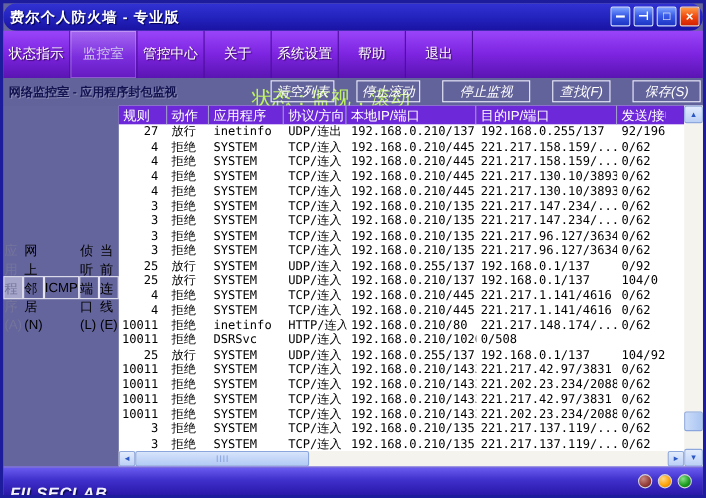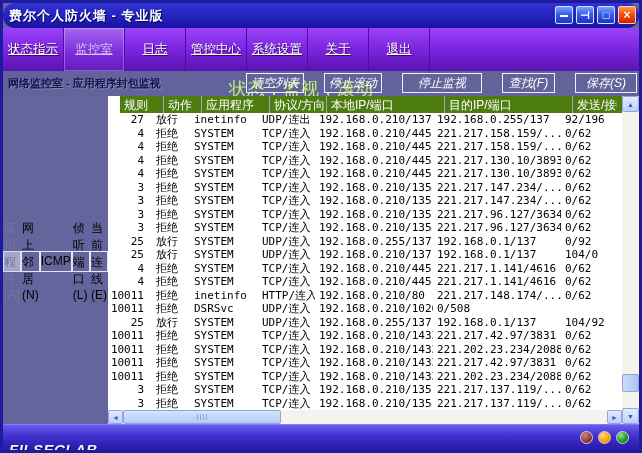--- a/index.html
+++ b/index.html
@@ -22,40 +22,40 @@
     color:#fff;font-size:11px;line-height:16px;text-align:center;font-weight:bold;cursor:pointer;}
   .wbtn.close{background:linear-gradient(180deg,#ff9a46 0%,#f04a10 50%,#d42000 100%);
     border-color:#ffd2a8;font-size:12px;}
   .glyph-min{display:inline-block;width:8px;height:2px;background:#fff;margin-bottom:2px;}
   
   .toolbar{position:absolute;left:0;top:25px;width:636px;height:43px;
     background:linear-gradient(180deg,#9a44fa 0%,#7c24e0 50%,#5a14b2 100%);
     display:flex;align-items:stretch;}
   .tbtn{width:61px;border-right:1px solid #4d0d9e;display:flex;align-items:center;
     justify-content:center;color:#fff;font-size:12.5px;cursor:pointer;
-    text-shadow:1px 1px 1px #38085e;text-decoration:underline;}
+    text-shadow:1px 1px 1px #38085e;}
   .tbtn.active{background:linear-gradient(180deg,#a668f2 0%,#7c2ede 55%,#641ac0 100%);
     color:#cfc6ee;text-shadow:none;box-shadow:inset 0 0 0 1px rgba(255,255,255,.28);}
   
   .sectionbar{position:absolute;left:0;top:68px;width:636px;height:25px;background:#63639b;}
   .section-title{position:absolute;left:5px;top:5px;font-size:11px;font-weight:bold;
     color:#121250;text-shadow:1px 1px 0 rgba(255,255,255,.22);}
   .section-status{position:absolute;left:226px;top:6px;font-size:18px;color:#bef264;}
   .sec-btns{position:absolute;right:2px;top:2px;display:flex;gap:20px;font-style:italic;}
   .sbtn{height:20px;border:1px solid #eef;color:#fff;font-size:12px;
     display:flex;align-items:center;justify-content:center;cursor:pointer;background:transparent;}
   
   .sidebar{position:absolute;left:0;top:93px;width:105px;height:328px;background:#65659d;
     display:flex;align-items:center;padding-top:5px;}
   .side-item{width:95px;height:21px;border:1px solid #e6e6f2;margin-bottom:3px;
     color:#000000;font-size:12px;display:flex;align-items:center;justify-content:center;cursor:pointer;}
   .side-item.active{background:#a6a6ca;color:#74749c;border-color:#dcdcea;}
   
   .table-wrap{position:absolute;left:105px;top:93px;width:531px;height:328px;background:#fff;}
-  .thead{position:absolute;left:12px;top:0;width:514px;height:17px;background:#4d7c0f;
+  .thead{position:absolute;left:0;top:0;width:514px;height:17px;background:#6d28d9;
     display:flex;color:#fff;font-size:12px;}
   .hc{padding:1px 0 0 4px;border-right:1px solid #9f9fc6;white-space:nowrap;overflow:hidden;}
   .tbody{position:absolute;left:0;top:17px;width:514px;height:297px;overflow:hidden;
     font-family:"DejaVu Sans Mono","Liberation Mono",monospace;font-size:11px;color:#000;}
   .trow{display:flex;height:13.5px;line-height:13.5px;white-space:nowrap;}
   .c{padding-left:4px;overflow:hidden;white-space:nowrap;flex:none;}
   .w0{width:44px;} .w1{width:38px;} .w2{width:68px;} .w3{width:57px;}
   .w4{width:118px;} .w5{width:128px;} .w6{width:44px;}
   .c.w0{text-align:right;padding-right:8px;padding-left:1px;}
   
@@ -93,24 +93,24 @@
       <div class="wbtn"><span class="glyph-min"></span></div>
       <div class="wbtn">⊣</div>
       <div class="wbtn">□</div>
       <div class="wbtn close">×</div>
     </div>
   </div>
 
   <div class="toolbar">
     <div class="tbtn">状态指示</div>
     <div class="tbtn active">监控室</div>
-    <div class="tbtn">日志</div>
     <div class="tbtn">管控中心</div>
+    <div class="tbtn">关于</div>
     <div class="tbtn">系统设置</div>
-    <div class="tbtn">关于</div>
+    <div class="tbtn">帮助</div>
     <div class="tbtn">退出</div>
   </div>
 
   <div class="sectionbar">
     <span class="section-title">网络监控室 - 应用程序封包监视</span>
     <span class="section-status">状态：监视，滚动</span>
     <div class="sec-btns">
       <div class="sbtn" style="width:58px">清空列表</div>
       <div class="sbtn" style="width:58px">停止滚动</div>
       <div class="sbtn" style="width:80px">停止监视</div>

